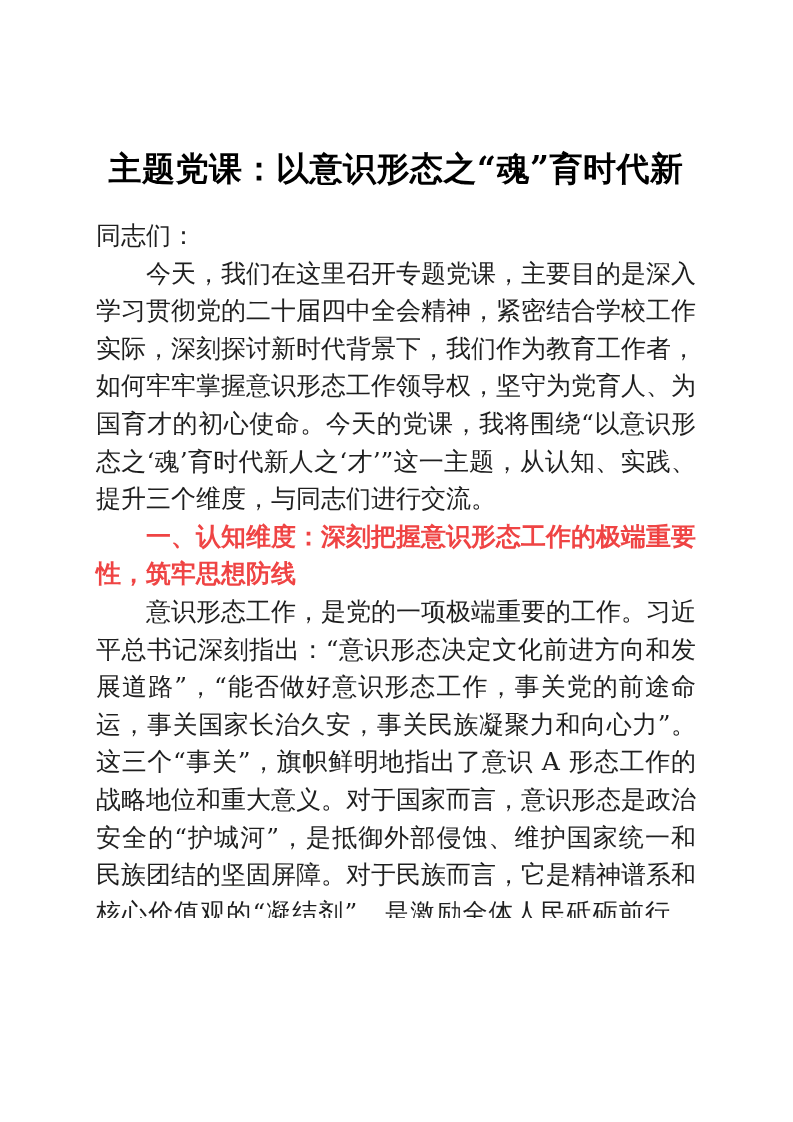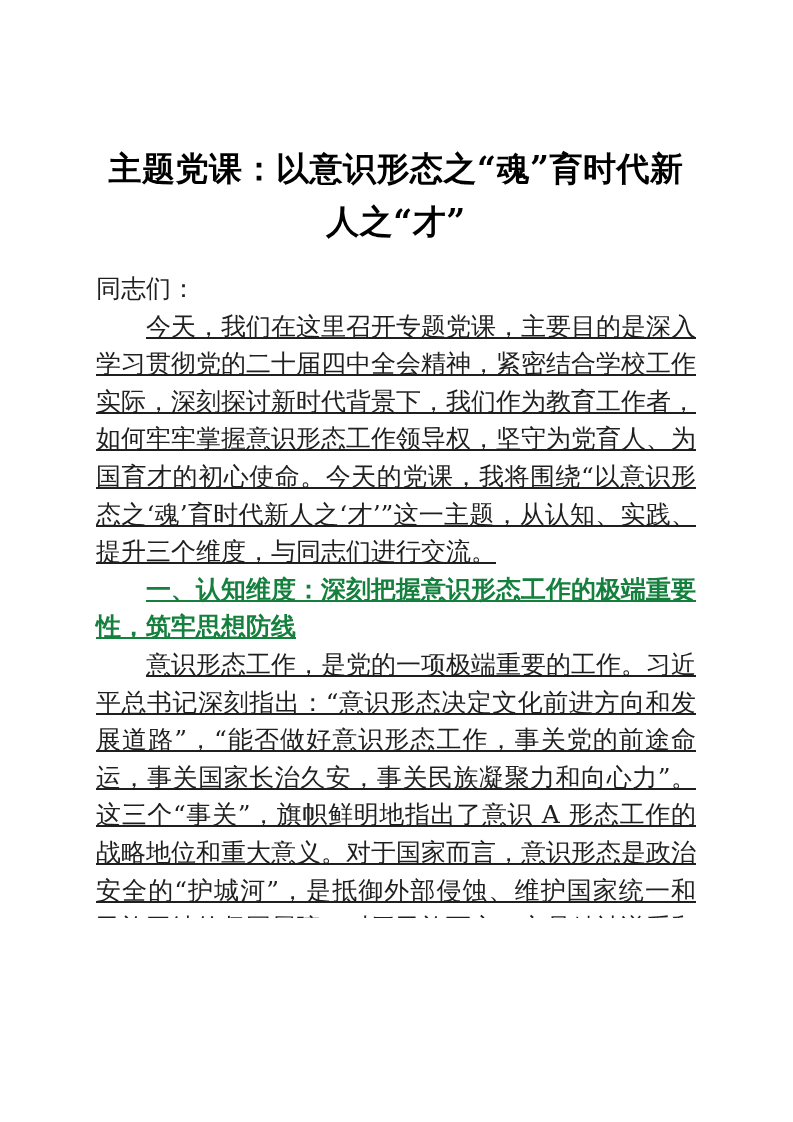--- a/index.html
+++ b/index.html
@@ -37,25 +37,24 @@
     margin: 0;
     font-size: 25px;
     line-height: 37.6px;
     text-align: justify;
     color: #1f1f1f;
     word-break: normal;
     overflow-wrap: break-word;
   }
   .doc-body p.indent {
     text-indent: 2em;
-    text-decoration: underline;
   }
   .doc-body p.heading {
     font-weight: 700;
-    color: #15803d;
+    color: #ef4444;
   }
   .footer {
     position: absolute;
     left: 0;
     top: 1036px;
     width: 100%;
     display: flex;
     justify-content: center;
     align-items: center;
     gap: 14px;
@@ -70,21 +69,20 @@
   }
 </style>
 </head>
 <body>
 
 <div class="page">
   <div class="content">
 
     <h1 class="doc-title">
       <div class="title-line">主题党课：以意识形态之“魂”育时代新</div>
-      <div class="title-line">人之“才”</div>
     </h1>
 
     <div class="doc-body">
       <p>同志们：</p>
       <p class="indent">今天，我们在这里召开专题党课，主要目的是深入学习贯彻党的二十届四中全会精神，紧密结合学校工作实际，深刻探讨新时代背景下，我们作为教育工作者，如何牢牢掌握意识形态工作领导权，坚守为党育人、为国育才的初心使命。今天的党课，我将围绕“以意识形态之‘魂’育时代新人之‘才’”这一主题，从认知、实践、提升三个维度，与同志们进行交流。</p>
       <p class="indent heading">一、认知维度：深刻把握意识形态工作的极端重要性，筑牢思想防线</p>
       <p class="indent">意识形态工作，是党的一项极端重要的工作。习近平总书记深刻指出：“意识形态决定文化前进方向和发展道路”，“能否做好意识形态工作，事关党的前途命运，事关国家长治久安，事关民族凝聚力和向心力”。这三个“事关”，旗帜鲜明地指出了意识 A 形态工作的战略地位和重大意义。对于国家而言，意识形态是政治安全的“护城河”，是抵御外部侵蚀、维护国家统一和民族团结的坚固屏障。对于民族而言，它是精神谱系和核心价值观的“凝结剂”，是激励全体人民砥砺前行、实现伟大复兴的强大精神动力。坚守为党育人，意识形态工作就是“为国家立心、为民族立魂”的伟大工程。</p>
     </div>
 
   </div>

